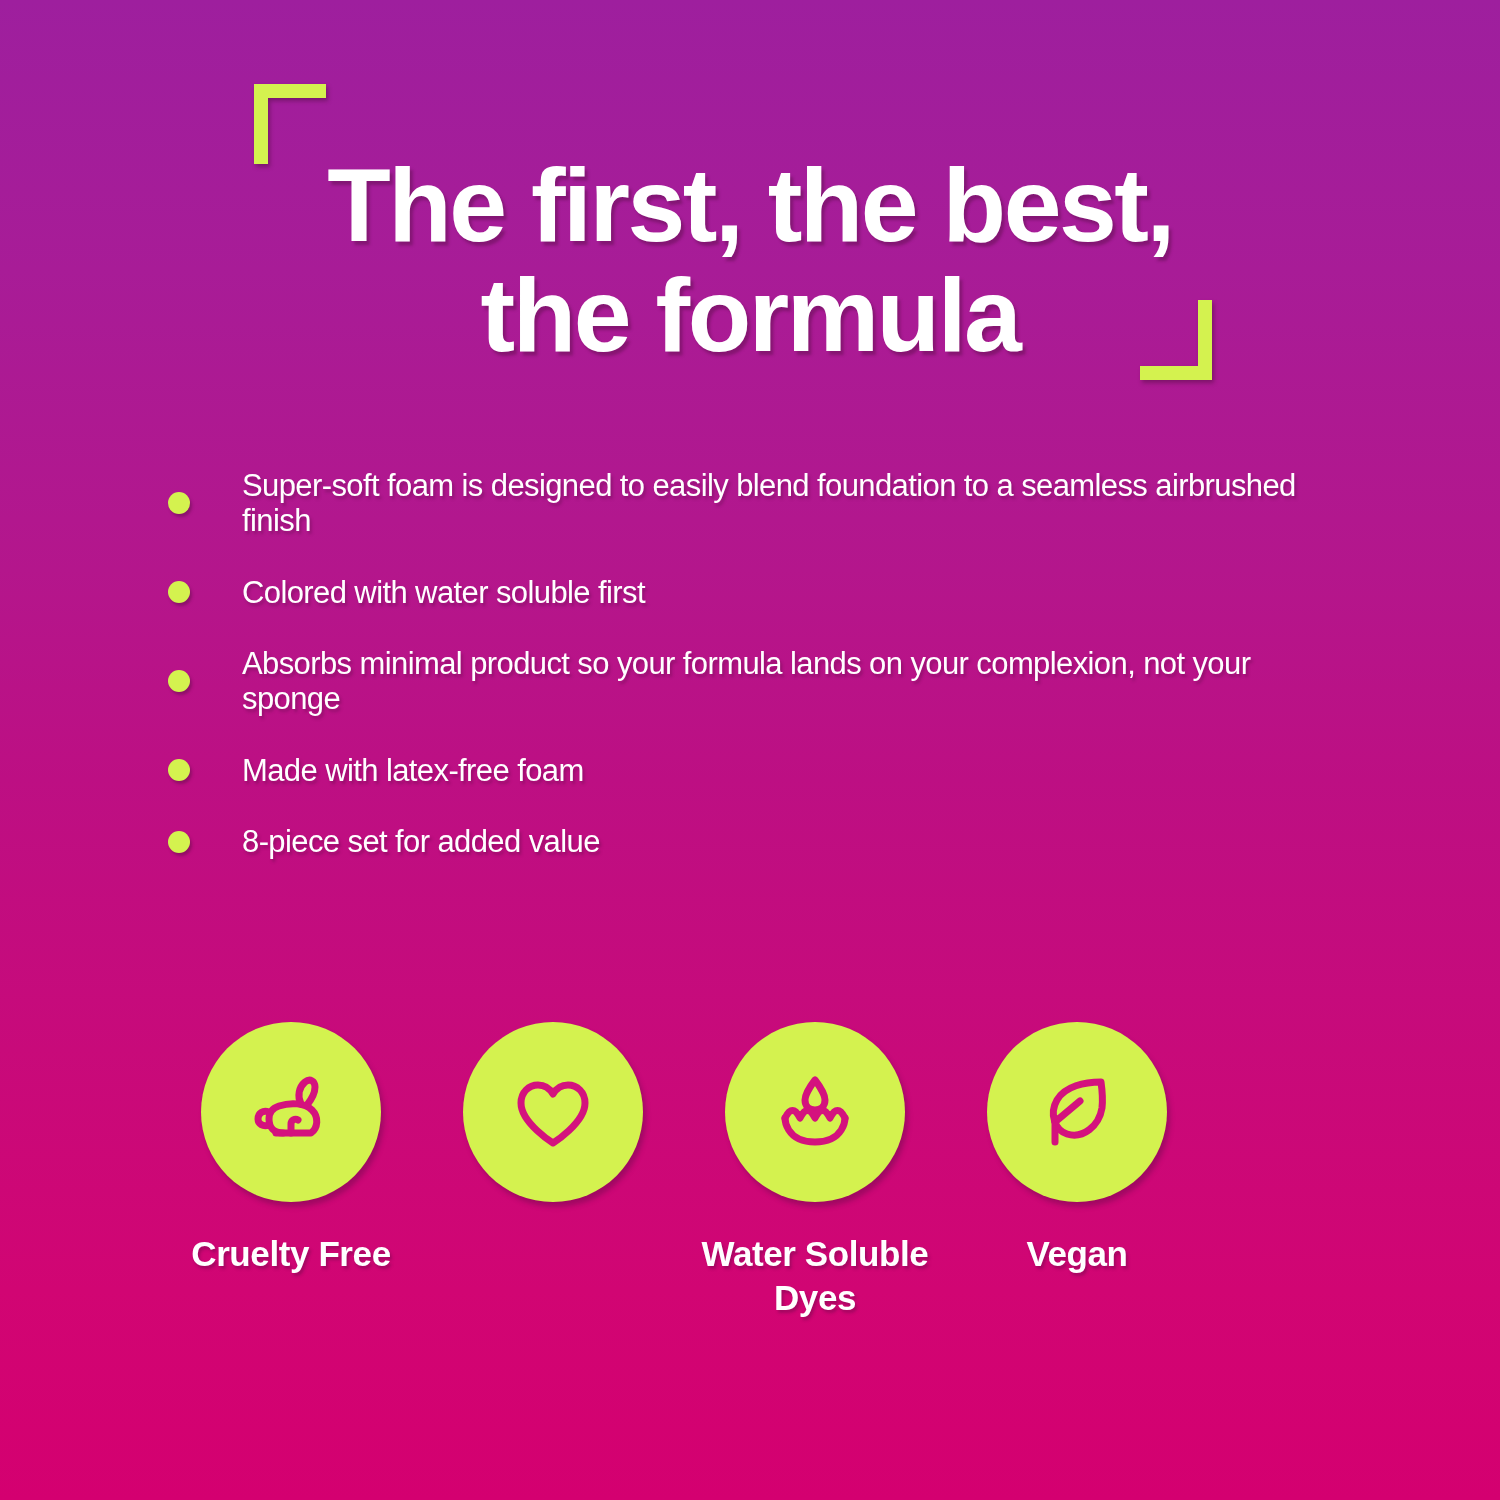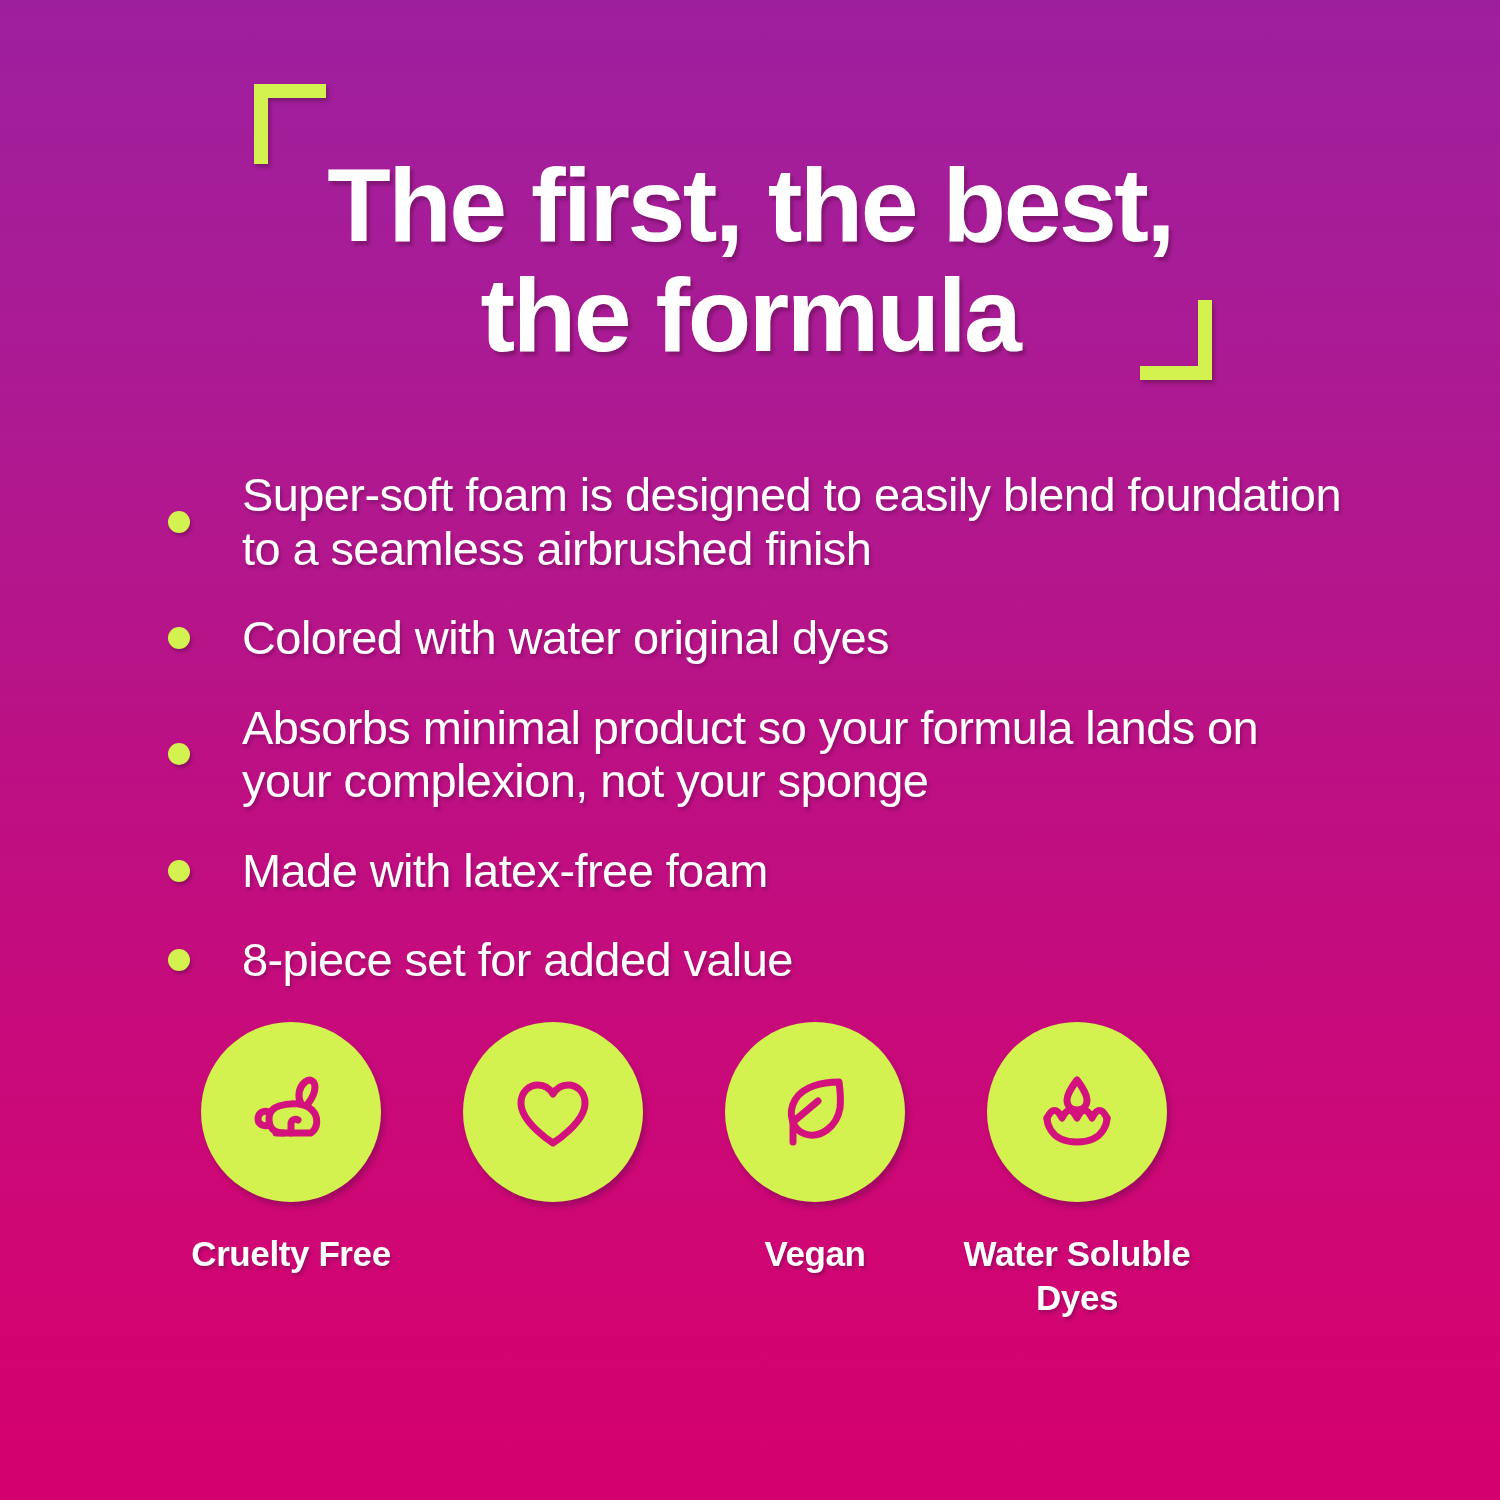--- a/index.html
+++ b/index.html
@@ -98,21 +98,21 @@
     background: #d4f24f;
     margin-right: 52px;
     box-shadow: 2px 3px 3px rgba(80, 12, 62, 0.40);
   }
 
   .feature-text {
     flex: 1 1 auto;
     color: #ffffff;
     font-family: "Liberation Sans", sans-serif;
     font-weight: normal;
-    font-size: 47px;
+    font-size: 31px;
     line-height: 1.14;
     letter-spacing: -0.6px;
     text-shadow: 2px 3px 3px rgba(80, 12, 62, 0.35);
   }
 
   
   #badges-row {
     position: absolute;
     left: 160px;
     top: 1022px;
@@ -175,21 +175,21 @@
 
   <div id="features-list">
 
     <div class="feature-row">
       <span class="feature-dot"></span>
       <span class="feature-text">Super-soft foam is designed to easily blend foundation to a seamless airbrushed finish</span>
     </div>
 
     <div class="feature-row">
       <span class="feature-dot"></span>
-      <span class="feature-text">Colored with water original dyes</span>
+      <span class="feature-text">Colored with water soluble first</span>
     </div>
 
     <div class="feature-row">
       <span class="feature-dot"></span>
       <span class="feature-text">Absorbs minimal product so your formula lands on your complexion, not your sponge</span>
     </div>
 
     <div class="feature-row">
       <span class="feature-dot"></span>
       <span class="feature-text">Made with latex-free foam</span>
@@ -230,42 +230,42 @@
           <path d="M52 83 C52 83 20 63 20 43 C20 32 28 25 37 25 C44 25 49 29 52 34 C55 29 60 25 67 25 C76 25 84 32 84 43 C84 63 52 83 52 83 Z" fill="none" stroke="#d4127e" stroke-width="7" stroke-linecap="round" stroke-linejoin="round"></path>
         </svg>
       </div>
     </div>
 
     <div class="badge">
       <div class="badge-circle">
         <svg width="104" height="104" viewBox="0 0 104 104">
           <g fill="none" stroke="#d4127e" stroke-width="7" stroke-linecap="round" stroke-linejoin="round">
 
+            <path d="M52 20 C52 20 42 33 42 40 C42 46 46 50 52 50 C58 50 62 46 62 40 C62 33 52 20 52 20 Z"></path>
+
+            <path d="M22 58 C22 58 22 82 52 82 C82 82 82 58 82 58"></path>
+
+            <path d="M22 58 C27 48 32 48 37 58 C42 48 47 48 52 58 C57 48 62 48 67 58 C72 48 77 48 82 58"></path>
+          </g>
+        </svg>
+      </div>
+      <div class="badge-label">Water Soluble Dyes</div>
+    </div>
+
+    <div class="badge">
+      <div class="badge-circle">
+        <svg width="104" height="104" viewBox="0 0 104 104">
+          <g fill="none" stroke="#d4127e" stroke-width="7" stroke-linecap="round" stroke-linejoin="round">
+
             <path d="M76 22 C60 22 40 26 32 40 C24 54 30 70 42 74 C58 79 74 66 77 48 C78 39 77 29 76 22 Z"></path>
 
             <path d="M30 82 L30 58"></path>
 
             <path d="M30 62 L55 41"></path>
           </g>
         </svg>
       </div>
       <div class="badge-label">Vegan</div>
     </div>
 
-    <div class="badge">
-      <div class="badge-circle">
-        <svg width="104" height="104" viewBox="0 0 104 104">
-          <g fill="none" stroke="#d4127e" stroke-width="7" stroke-linecap="round" stroke-linejoin="round">
-
-            <path d="M52 20 C52 20 42 33 42 40 C42 46 46 50 52 50 C58 50 62 46 62 40 C62 33 52 20 52 20 Z"></path>
-
-            <path d="M22 58 C22 58 22 82 52 82 C82 82 82 58 82 58"></path>
-
-            <path d="M22 58 C27 48 32 48 37 58 C42 48 47 48 52 58 C57 48 62 48 67 58 C72 48 77 48 82 58"></path>
-          </g>
-        </svg>
-      </div>
-      <div class="badge-label">Water Soluble Dyes</div>
-    </div>
-
   </div>
 
 </div>
 
 </body></html>

